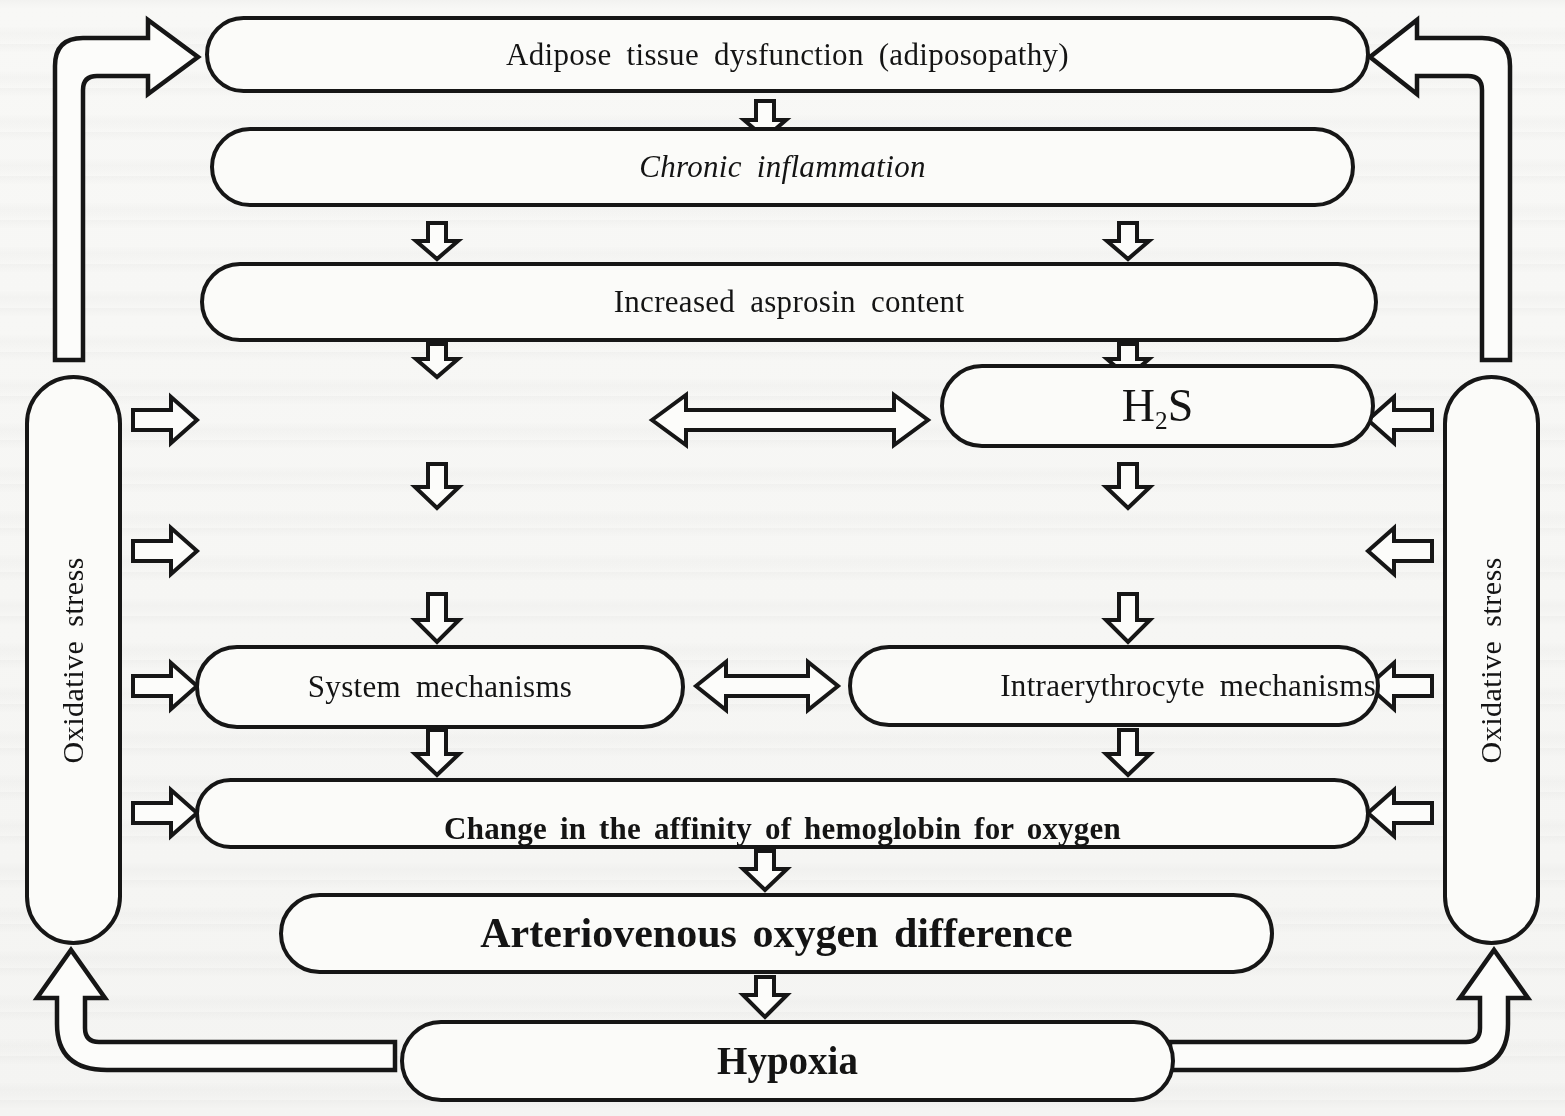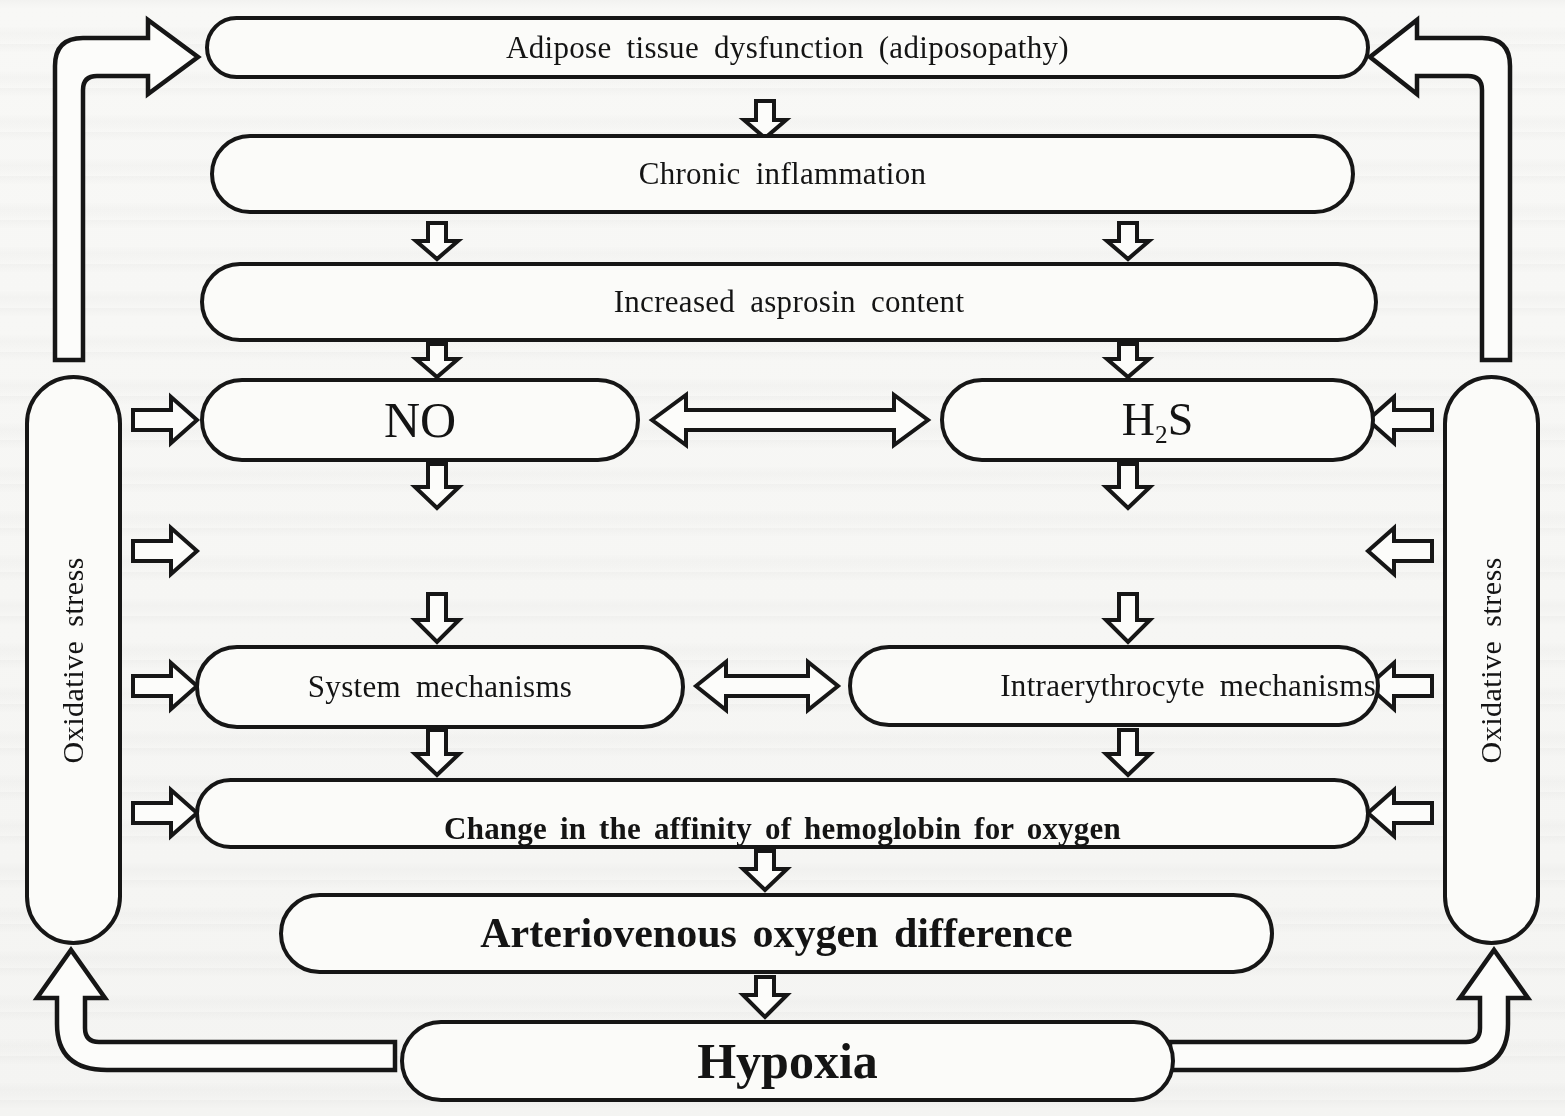--- a/index.html
+++ b/index.html
@@ -31,21 +31,21 @@
     display:flex;align-items:center;justify-content:center;
     text-align:center;
     line-height:1.08;
   }
   .t-reg{font-size:31px;word-spacing:7px;letter-spacing:0.3px;}
   .t-big{font-size:50px;word-spacing:4px;}
   .t-gas{font-size:46px;}
   .t-gas sub{font-size:0.55em;line-height:0;vertical-align:-0.3em;}
   .t-bold{font-weight:bold;font-size:31px;word-spacing:5px;letter-spacing:0.2px;}
   .t-bold-lg{font-weight:bold;font-size:42px;word-spacing:5px;}
-  .t-bold-xl{font-weight:bold;font-size:50px;word-spacing:5px;}
+  .t-bold-xl{font-weight:bold;font-size:39px;word-spacing:5px;}
   .capsule{border-radius:52px;}
   .v-text{
     writing-mode:vertical-rl;
     transform:rotate(180deg);
     font-size:30px;
     word-spacing:6px;
     letter-spacing:0.5px;
     white-space:nowrap;
   }
 </style>
@@ -83,37 +83,34 @@
 
     <path d="M1432 410 L1394 410 L1394 397 L1368 420 L1394 443 L1394 430 L1432 430 Z"></path>
     <path d="M1432 541 L1394 541 L1394 528 L1368 551 L1394 574 L1394 561 L1432 561 Z"></path>
     <path d="M1432 676 L1394 676 L1394 663 L1368 686 L1394 709 L1394 696 L1432 696 Z"></path>
     <path d="M1432 803 L1394 803 L1394 790 L1368 813 L1394 836 L1394 823 L1432 823 Z"></path>
 
     <path d="M652 420 L686 395 L686 410 L894 410 L894 395 L928 420 L894 445 L894 430 L686 430 L686 445 Z"></path>
     <path d="M696 686 L726 662 L726 676 L808 676 L808 662 L838 686 L808 710 L808 696 L726 696 L726 710 Z"></path>
   </svg>
 
-  <div class="box t-reg" style="left:205px;top:16px;width:1165px;height:63px;">
+  <div class="box t-reg" style="left:205px;top:16px;width:1165px;height:77px;">
     <span>Adipose tissue dysfunction (adiposopathy)</span>
   </div>
 
-  <div class="box t-reg" style="left:210px;top:134px;width:1145px;height:80px;">
+  <div class="box t-reg" style="left:210px;top:127px;width:1145px;height:80px;font-style:italic;">
     <span>Chronic inflammation</span>
   </div>
 
   <div class="box t-reg" style="left:200px;top:262px;width:1178px;height:80px;font-family:Liberation Serif, serif;">
     <span>Increased asprosin content</span>
   </div>
 
-  <div class="box t-big" style="left:200px;top:378px;width:440px;height:84px;">
-    <span>NO</span>
-  </div>
 
-  <div class="box t-gas" style="left:940px;top:378px;width:435px;height:84px;">
+  <div class="box t-gas" style="left:940px;top:364px;width:435px;height:84px;">
     <span><span>H</span><sub>2</sub><span>S</span></span>
   </div>
 
 
   <div class="box t-reg" style="left:195px;top:645px;width:490px;height:84px;">
     <span>System mechanisms</span>
   </div>
 
   <div class="box t-reg" style="left:848px;top:645px;width:532px;height:82px;justify-content:flex-end;">
     <span>Intraerythrocyte mechanisms</span>

